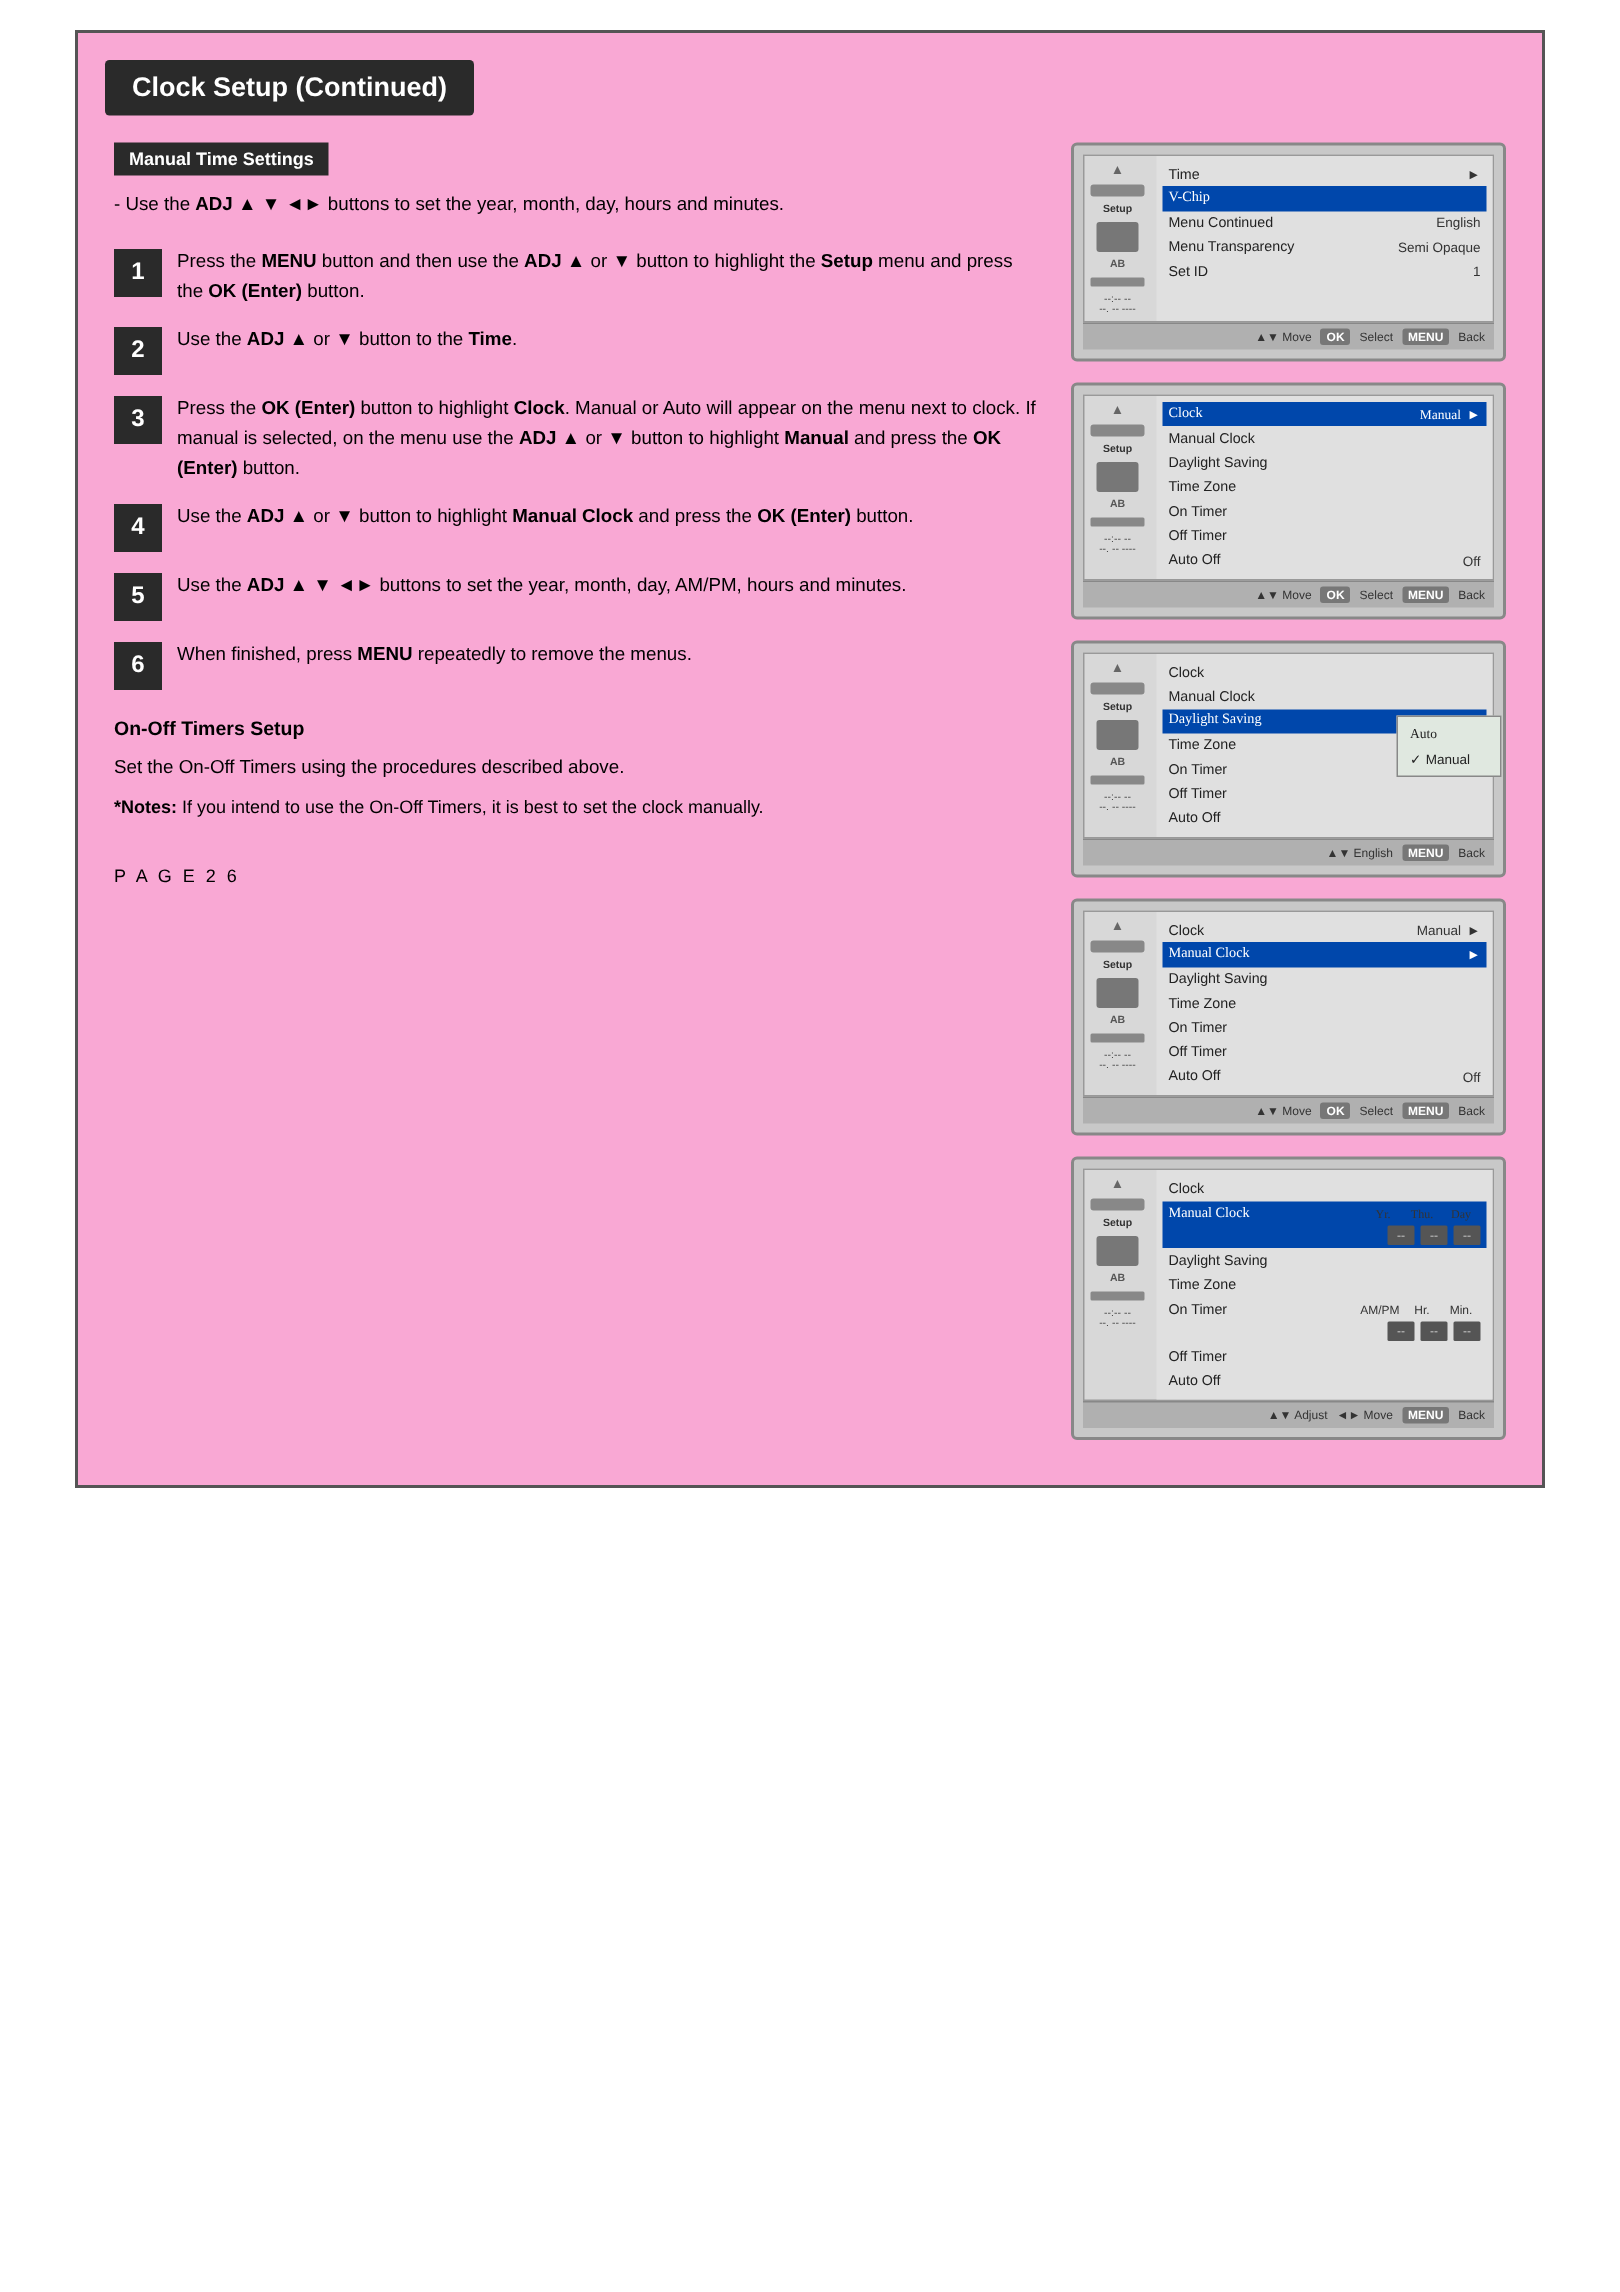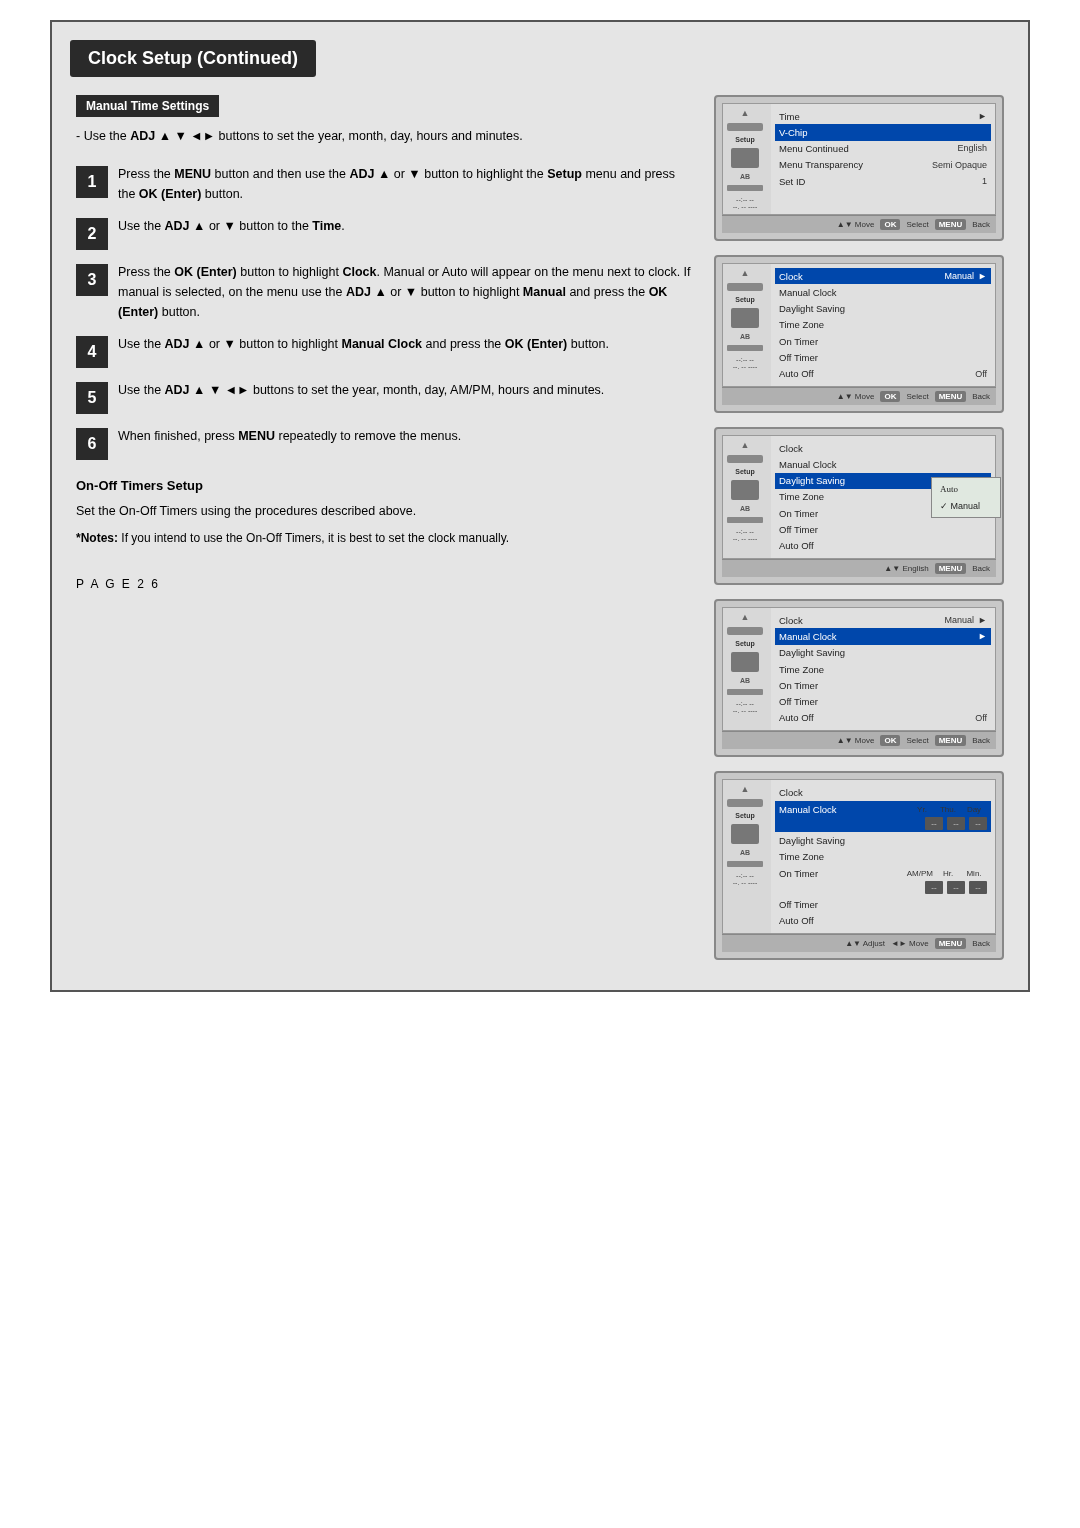--- a/index.html
+++ b/index.html
@@ -11,21 +11,21 @@
       min-height: 1528px;
       display: flex;
       justify-content: center;
       align-items: flex-start;
       padding: 20px;
     }
     .page {
       width: 980px;
       border: 2px solid #555;
       padding: 0;
-      background: #e5e5e5;
+      background: #f9a8d4;
       position: relative;
     }
     .page-title {
       background: #2a2a2a;
       color: #fff;
       font-size: 18px;
       font-weight: bold;
       padding: 8px 18px;
       display: inline-block;
       margin: 18px 0 0 18px;
@@ -144,20 +144,21 @@
       display: flex;
       align-items: center;
       padding: 1.5px 4px;
       font-size: 9.5px;
       color: #222;
       line-height: 1.4;
     }
     .tv-menu-row.highlight {
       background: #0047ab;
       color: #fff;
+      font-family: Liberation Serif, serif;
     }
     .tv-menu-label {
       flex: 1;
     }
     .tv-menu-value {
       font-size: 9px;
       color: #333;
     }
     .tv-menu-row.highlight .tv-menu-value { color: #fff; }
     .tv-bottom-bar {

